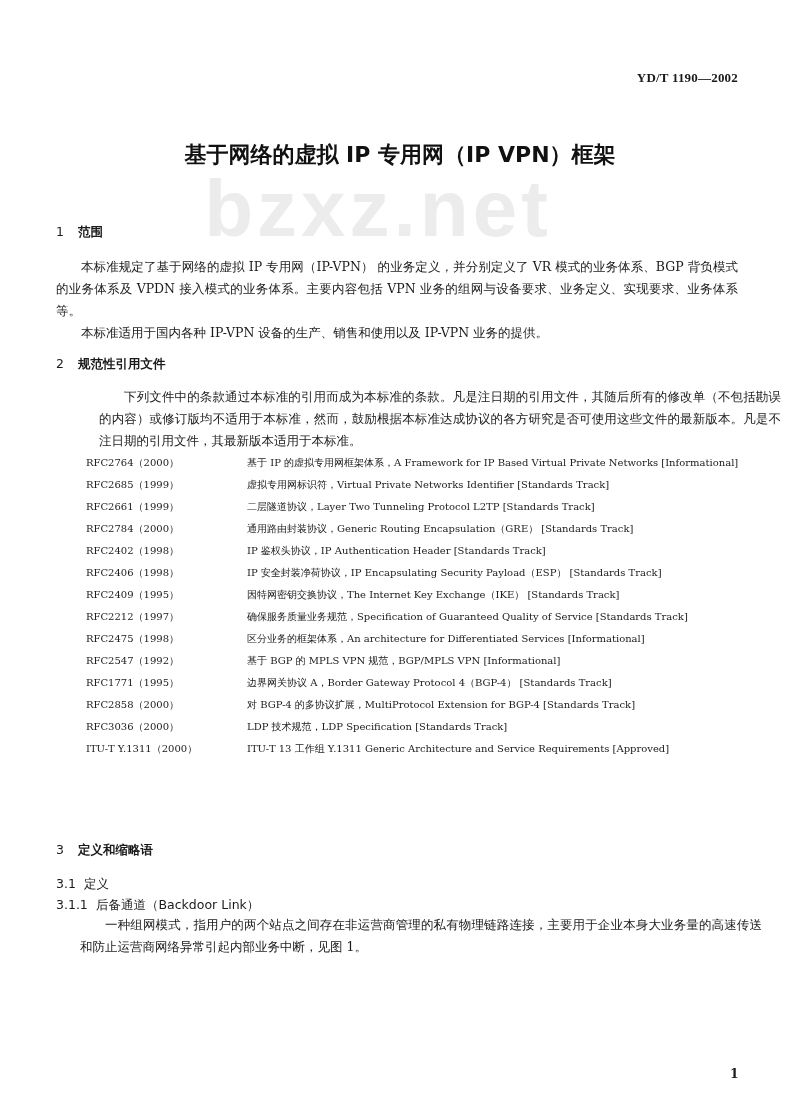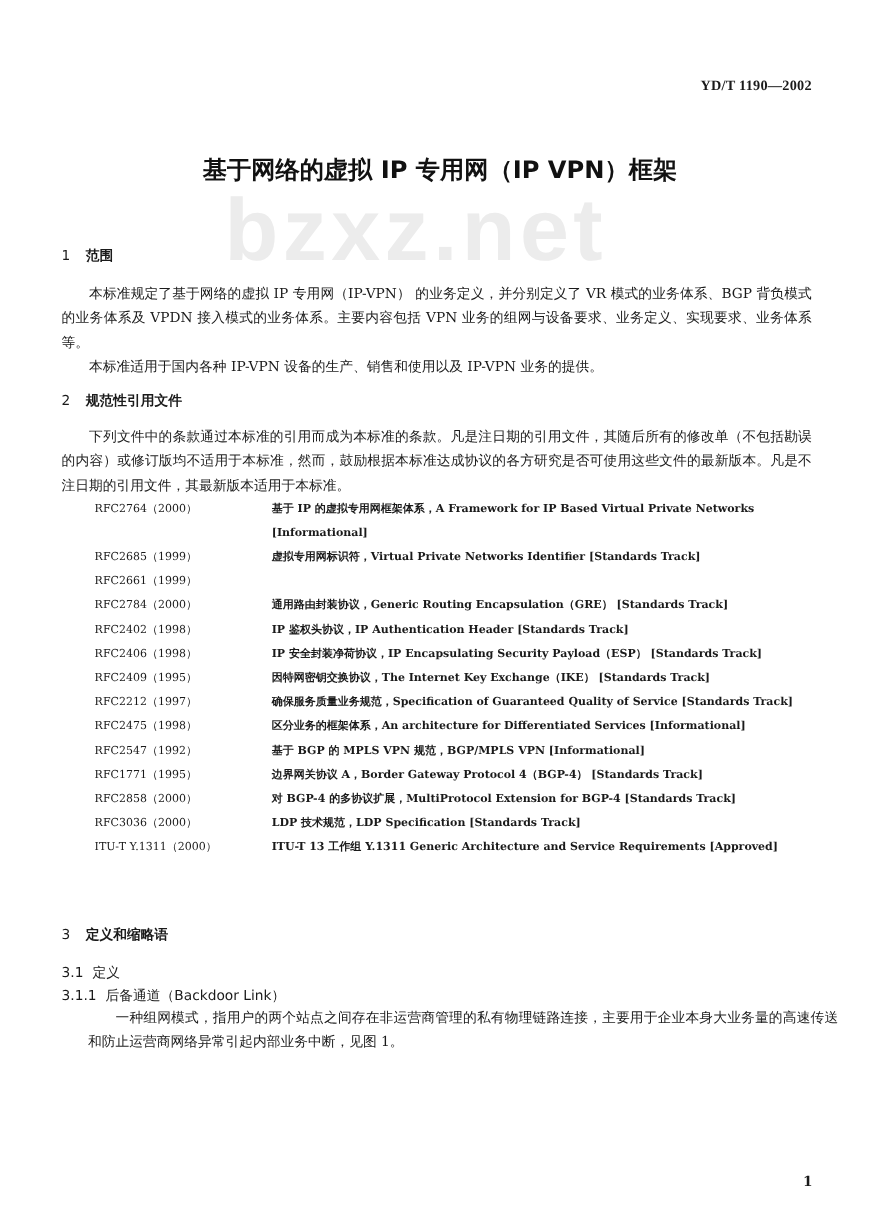--- a/index.html
+++ b/index.html
@@ -25,21 +25,21 @@
     position:absolute; left:56px; font-family:"DejaVu Sans", sans-serif; font-size:12.5px; font-weight:bold;
   }
   .sec-h .num { display:inline-block; width:22px; font-weight:normal; }
   .para {
     position:absolute; left:56px; width:682px; font-size:12.5px; line-height:22px; text-align:justify;
     text-indent:25px;
   }
   .ref-list { position:absolute; left:86px; top:452px; width:660px; }
   .ref { display:flex; font-size:10px; line-height:22px; }
   .ref .code { width:161px; flex:none; }
-  .ref .desc { flex:1;font-weight:bold; }
+  .ref .desc { flex:1; }
   .sub-h { position:absolute; left:56px; font-family:"DejaVu Sans", sans-serif; font-size:12.5px; }
   .sub-h .num { display:inline-block; }
   .page-num { position:absolute; left:730px; top:1066px; font-size:12.5px; font-weight:bold; }
 </style>
 </head>
 <body>
 
 <div class="std-code">YD/T 1190—2002</div>
 
 <div class="watermark">bzxz.net</div>
@@ -48,33 +48,34 @@
 
 <div class="sec-h" style="top:224px;">
   <span class="num">1</span><span>范围</span>
 </div>
 <div class="para" style="top:256px;">本标准规定了基于网络的虚拟 IP 专用网（IP-VPN） 的业务定义，并分别定义了 VR 模式的业务体系、BGP 背负模式的业务体系及 VPDN 接入模式的业务体系。主要内容包括 VPN 业务的组网与设备要求、业务定义、实现要求、业务体系等。</div>
 <div class="para" style="top:322px;">本标准适用于国内各种 IP-VPN 设备的生产、销售和使用以及 IP-VPN 业务的提供。</div>
 
 <div class="sec-h" style="top:356px;">
   <span class="num">2</span><span>规范性引用文件</span>
 </div>
-<div class="para" style="top:386px;">下列文件中的条款通过本标准的引用而成为本标准的条款。凡是注日期的引用文件，其随后所有的修改单（不包括勘误的内容）或修订版均不适用于本标准，然而，鼓励根据本标准达成协议的各方研究是否可使用这些文件的最新版本。凡是不注日期的引用文件，其最新版本适用于本标准。</div>
+<div class="para" style="top:386px;margin-left:43px;">下列文件中的条款通过本标准的引用而成为本标准的条款。凡是注日期的引用文件，其随后所有的修改单（不包括勘误的内容）或修订版均不适用于本标准，然而，鼓励根据本标准达成协议的各方研究是否可使用这些文件的最新版本。凡是不注日期的引用文件，其最新版本适用于本标准。</div>
 
 <div class="ref-list">
   <div class="ref">
       <span class="code">RFC2764（2000）</span>
       <span class="desc">基于 IP 的虚拟专用网框架体系，A Framework for IP Based Virtual Private Networks [Informational]</span>
     </div>
   <div class="ref">
       <span class="code">RFC2685（1999）</span>
       <span class="desc">虚拟专用网标识符，Virtual Private Networks Identifier [Standards Track]</span>
     </div>
   <div class="ref">
       <span class="code">RFC2661（1999）</span>
+      <span class="desc">二层隧道协议，Layer Two Tunneling Protocol L2TP [Standards Track]</span>
     </div>
   <div class="ref">
       <span class="code">RFC2784（2000）</span>
       <span class="desc">通用路由封装协议，Generic Routing Encapsulation（GRE） [Standards Track]</span>
     </div>
   <div class="ref">
       <span class="code">RFC2402（1998）</span>
       <span class="desc">IP 鉴权头协议，IP Authentication Header [Standards Track]</span>
     </div>
   <div class="ref">

